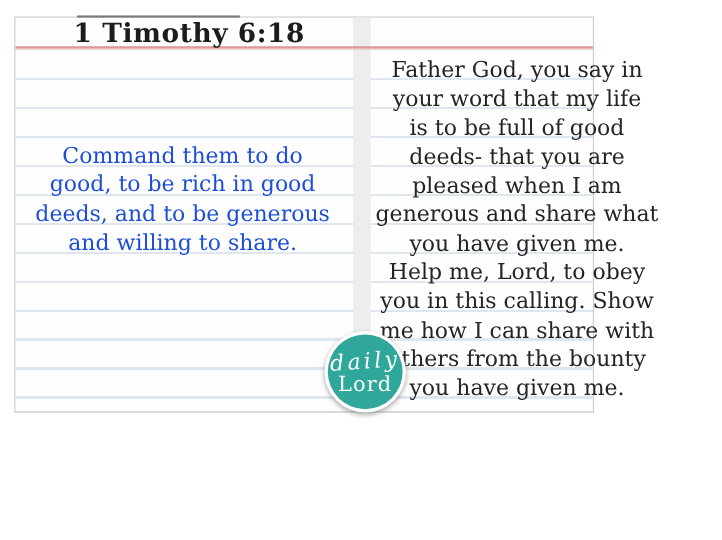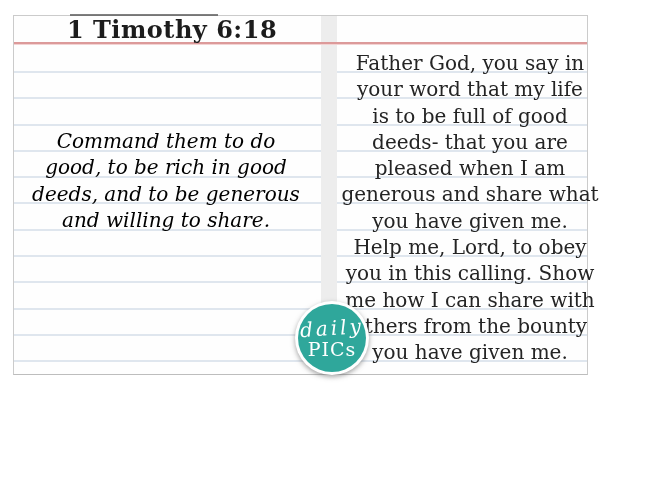--- a/index.html
+++ b/index.html
@@ -6,21 +6,21 @@
   .slide{
     position:relative;
     width:656px;height:491px;
     background:#ffffff;
     overflow:hidden;
     font-family:"DejaVu Serif","Liberation Serif",serif;
   }
   .paper{
     position:absolute;
     left:13px;top:15px;
-    width:575px;height:360px;
+    width:527px;height:360px;
     box-sizing:border-box;
     border:1px solid #cbcbcb;
     border-bottom-color:#bdbdbd;
     background:#fefefe;
   }
   .ruled-lines{
     position:absolute;
     left:0;right:0;
     top:55px;height:304px;
     background:repeating-linear-gradient(
@@ -55,23 +55,22 @@
     text-align:center;
     font-weight:bold;
     font-size:24px;line-height:25px;
     color:#1c1c1c;
     letter-spacing:.5px;
   }
   .verse-text{
     position:absolute;
     left:2px;top:112px;width:300px;
     text-align:center;
-    font-style:italic;
     font-size:20px;line-height:26.3px;
-    color:#000000;
+    color:#1d4ed8;
     white-space:pre-line;
   }
   .prayer-text{
     position:absolute;
     left:306px;top:34px;width:300px;
     text-align:center;
     font-size:20px;line-height:26.3px;
     color:#242424;
     white-space:pre-line;
   }
@@ -129,16 +128,16 @@
 Help me, Lord, to obey
 you in this calling. Show
 me how I can share with
 others from the bounty
 you have given me.</div>
   </div>
   <div class="top-smudge"></div>
   <div class="logo">
     <div class="logo-inner">
       <span class="logo-script">daily</span>
-      <span class="logo-caps">PICs</span>
+      <span class="logo-caps">Lord</span>
     </div>
   </div>
 </div>
 
 </body></html>

